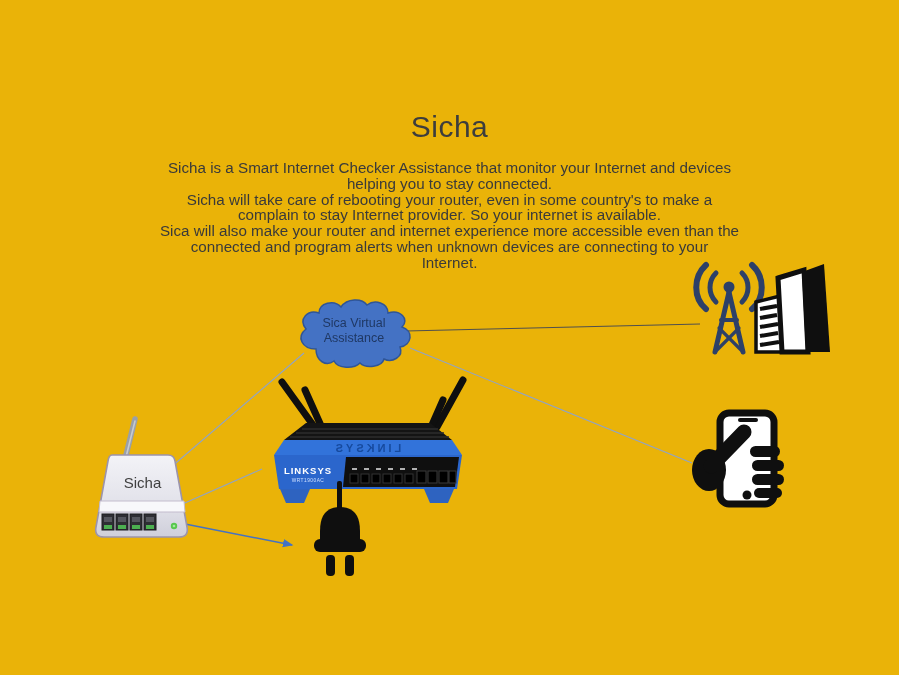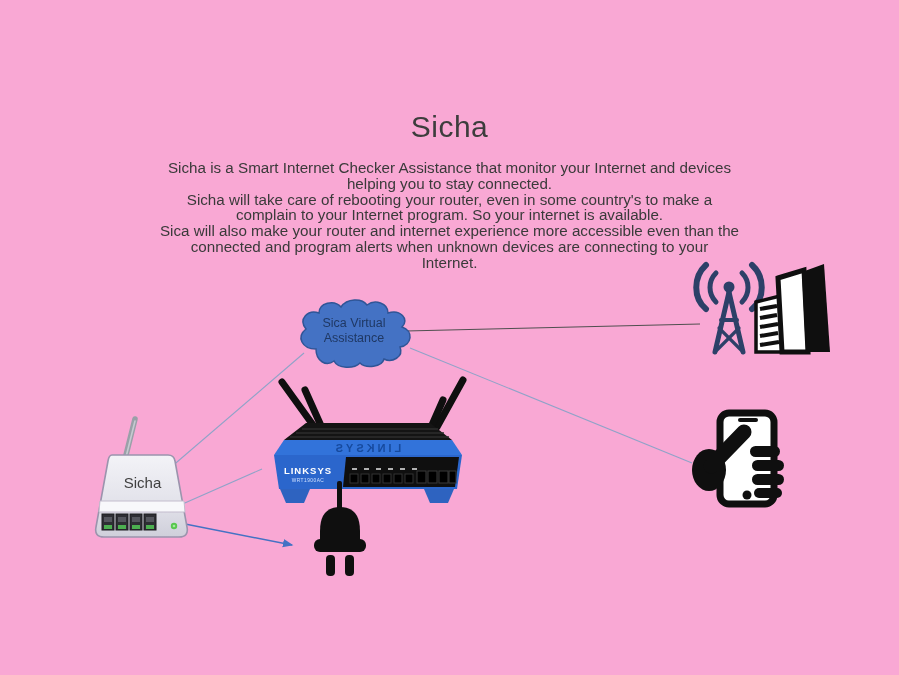--- a/index.html
+++ b/index.html
@@ -1,17 +1,17 @@
 <!DOCTYPE html>
 <html style="--cloud_fill: #4472c4; --cloud_stroke: #2f5597; --cloud_text: #1f3864; --arrow_blue: #4472c4; --connector_blue_gray: #8fa3c8; --connector_dark: #4f4f4f; --tower_navy: #2d4068; --icon_black: #0f0f0f; --router_blue: #2b66cc; --text_color: #3a3a3a;"><head>
 <meta charset="utf-8">
 <style>
   html,body{margin:0;padding:0;background:#fff;}
   .slide{
-    position:relative;width:899px;height:675px;background:#f9a8d4;
+    position:relative;width:899px;height:675px;background:#eab308;
     overflow:hidden;margin:0 auto;
     font-family:"Liberation Sans",sans-serif;
   }
   .title{
     position:absolute;left:0;right:0;top:110px;margin:0;
     text-align:center;font-size:30px;font-weight:400;
     color:#3d3d3d;letter-spacing:.5px;
   }
   .para{position:absolute;left:0;right:0;text-align:center;color:var(--text_color);}
   .p1{top:160px;}
@@ -49,21 +49,21 @@
 <body>
 
 <div class="slide">
 
   <h1 class="title">Sicha</h1>
 
   <div class="para p1">
     <div class="tline">Sicha is a Smart Internet Checker Assistance that monitor your Internet and devices</div>
     <div class="tline">helping you to stay connected.</div>
     <div class="tline">Sicha will take care of rebooting your router, even in some country's to make a</div>
-    <div class="tline">complain to your Internet program. So your internet is available.</div>
+    <div class="tline">complain to stay Internet provider. So your internet is available.</div>
   </div>
 
   <div class="para p2">
     <div class="tline">Sica will also make your router and internet experience more accessible even than the</div>
     <div class="tline">connected and program alerts when unknown devices are connecting to your</div>
     <div class="tline">Internet.</div>
   </div>
 
   <svg class="connectors" width="899" height="675" viewBox="0 0 899 675">
     <defs>

